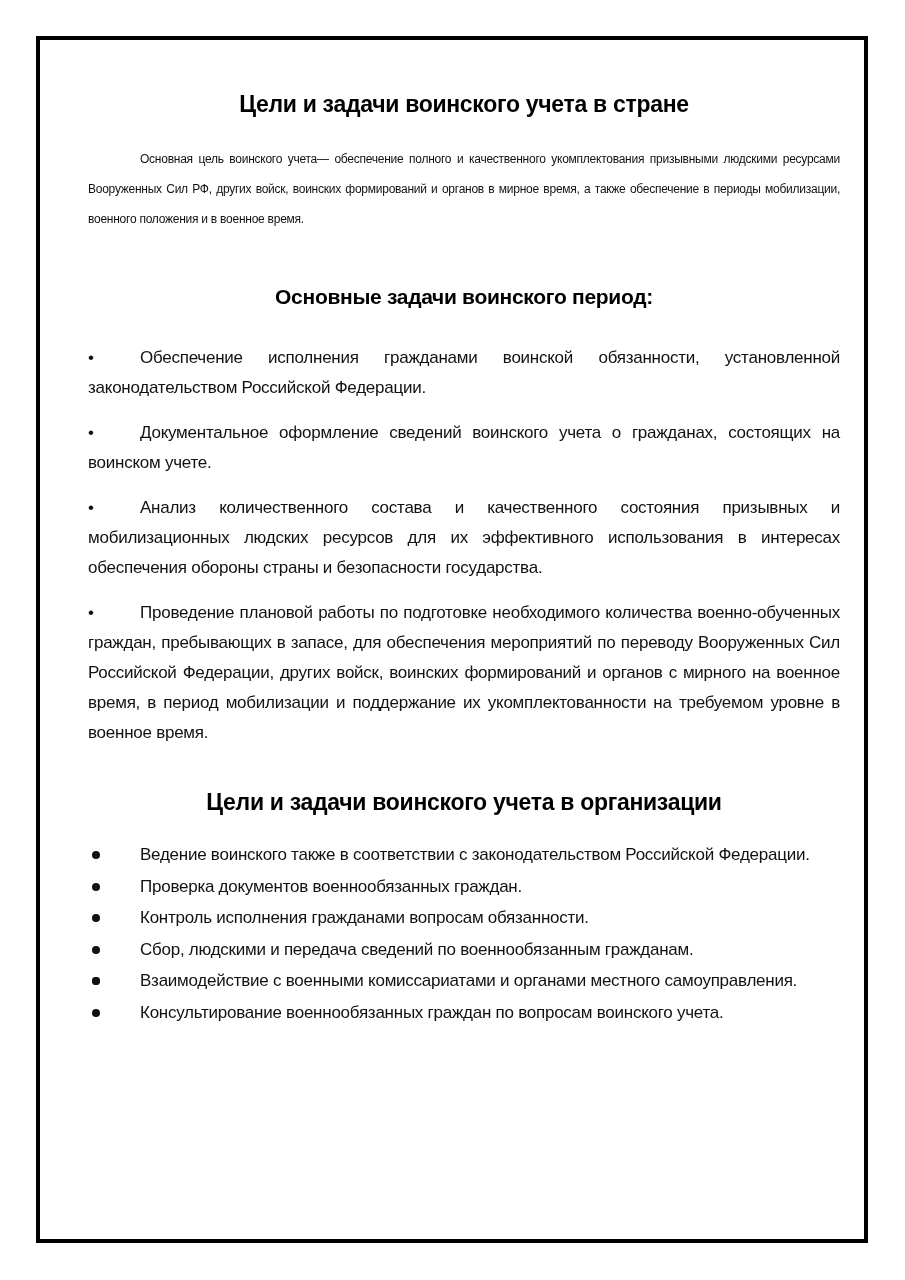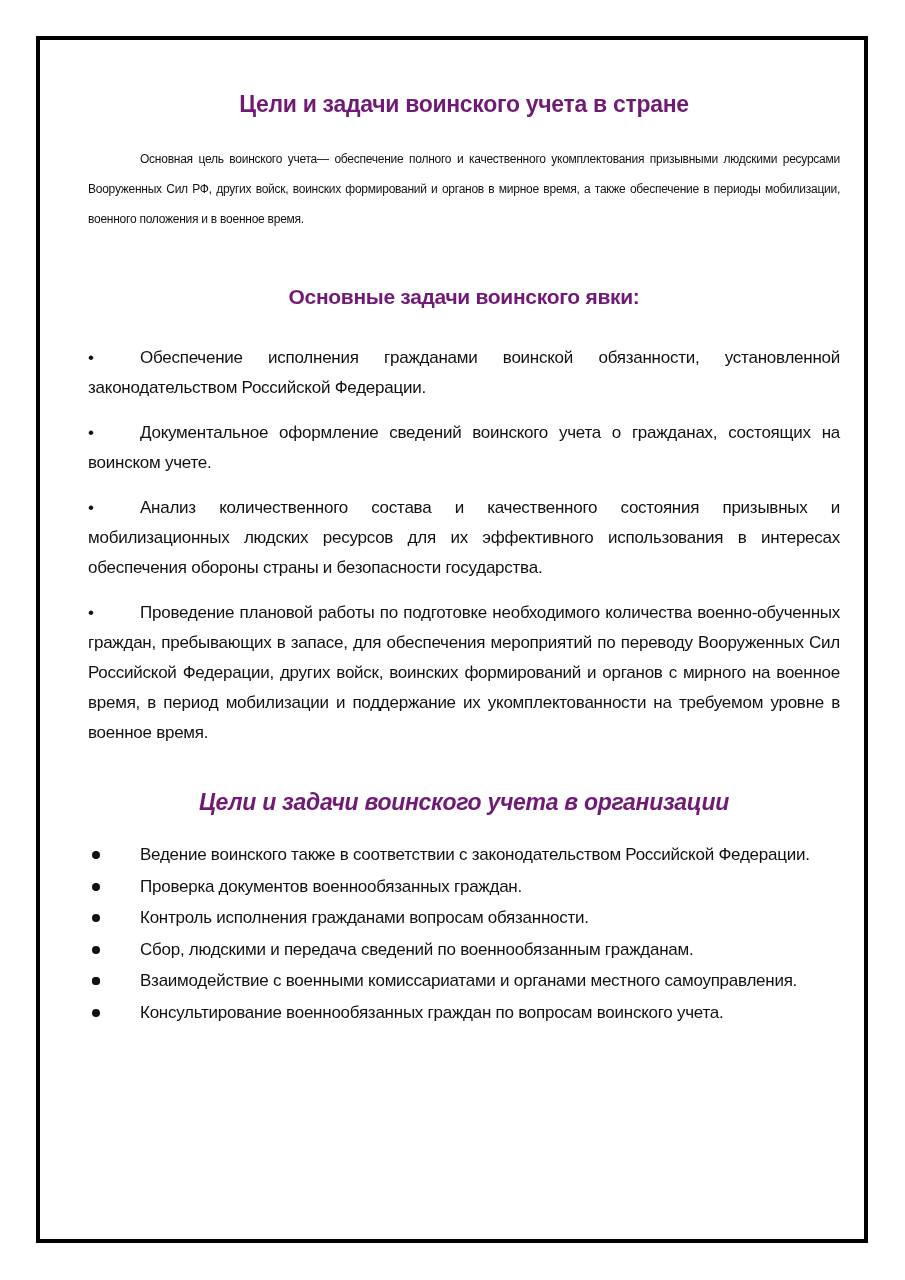--- a/index.html
+++ b/index.html
@@ -27,21 +27,21 @@
     .content {
       position: absolute;
       left: 88px;
       top: 0;
       width: 752px;
     }
     h1, h2 {
       margin: 0;
       text-align: center;
       font-weight: bold;
-      color: #701a75;
+      color: #000000;
       letter-spacing: -0.3px;
     }
     .title1 {
       position: absolute;
       top: 88px;
       width: 752px;
       font-size: 23px;
       line-height: 32px;
     }
     .intro {
@@ -81,21 +81,20 @@
       display: inline-block;
       width: 52px;
       text-indent: 0;
     }
     .title3 {
       position: absolute;
       top: 786px;
       width: 752px;
       font-size: 23px;
       line-height: 32px;
-      font-style: italic;
     }
     .org-list {
       position: absolute;
       top: 840px;
       width: 752px;
       margin: 0;
       padding: 0;
       list-style: none;
     }
     .org-list li {
@@ -121,21 +120,21 @@
 <body>
 
 <div class="frame"></div>
 
 <div class="content">
 
   <h1 class="title1">Цели и задачи воинского учета в стране</h1>
 
   <p class="intro">Основная цель воинского учета— обеспечение полного и качественного укомплектования призывными людскими ресурсами Вооруженных Сил РФ, других войск, воинских формирований и органов в мирное время, а также обеспечение в периоды мобилизации, военного положения и в военное время.</p>
 
-  <h2 class="title2">Основные задачи воинского явки:</h2>
+  <h2 class="title2">Основные задачи воинского период:</h2>
 
   <ul class="tasks">
     <li><span class="bullet">•</span><span>Обеспечение исполнения гражданами воинской обязанности, установленной законодательством Российской Федерации.</span></li>
     <li><span class="bullet">•</span><span>Документальное оформление сведений воинского учета о гражданах, состоящих на воинском учете.</span></li>
     <li><span class="bullet">•</span><span>Анализ количественного состава и качественного состояния призывных и мобилизационных людских ресурсов для их эффективного использования в интересах обеспечения обороны страны и безопасности государства.</span></li>
     <li><span class="bullet">•</span><span>Проведение плановой работы по подготовке необходимого количества военно-обученных граждан, пребывающих в запасе, для обеспечения мероприятий по переводу Вооруженных Сил Российской Федерации, других войск, воинских формирований и органов с мирного на военное время, в период мобилизации и поддержание их укомплектованности на требуемом уровне в военное время.</span></li>
   </ul>
 
   <h1 class="title3">Цели и задачи воинского учета в организации</h1>
 

